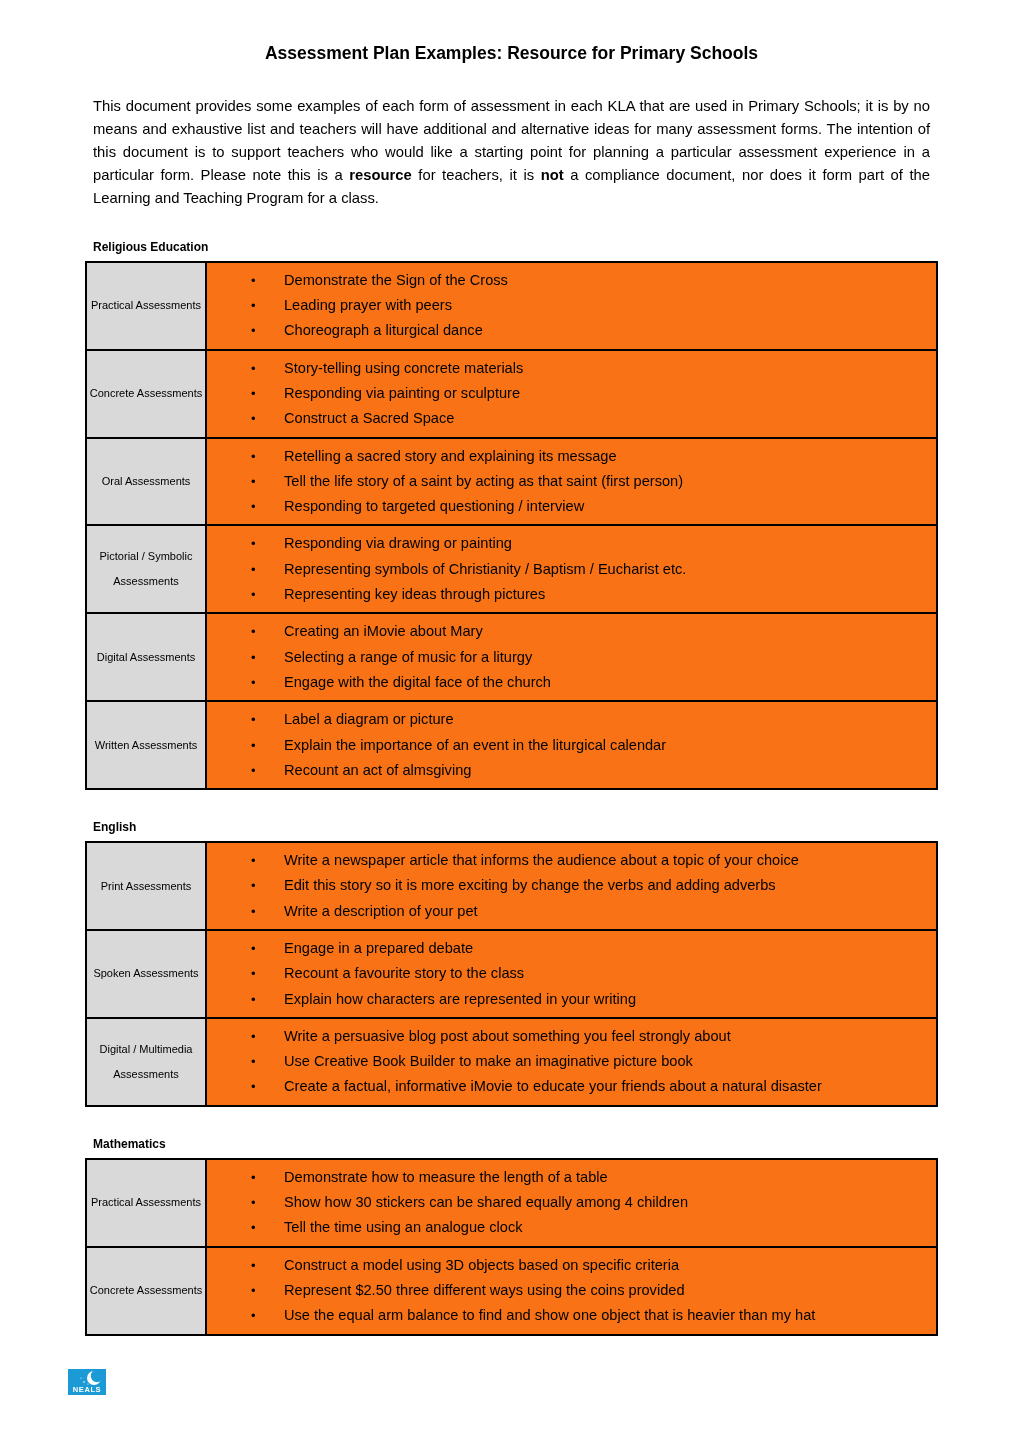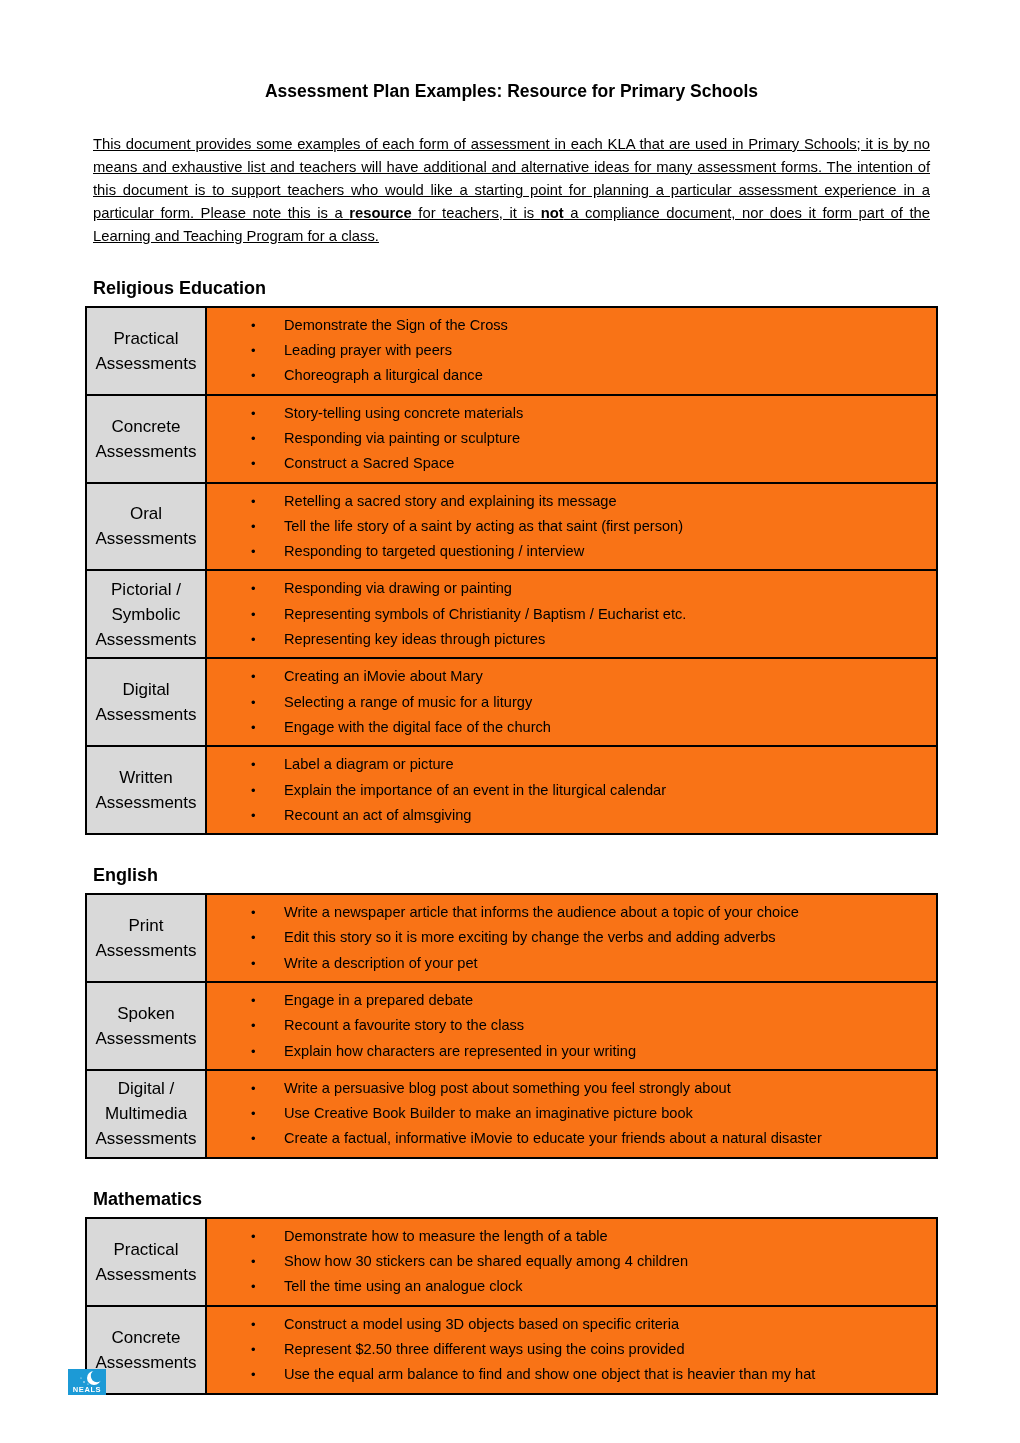--- a/index.html
+++ b/index.html
@@ -8,54 +8,53 @@
   .page {
     position: relative;
     width: 1020px;
     height: 1443px;
     background: #ffffff;
     overflow: hidden;
   }
   .content { margin: 0 90px 0 93px; }
   h1.doc-title {
     margin: 0;
-    padding-top: 80px;
+    padding-top: 42px;
     text-align: center;
     font-size: 17.5px;
     font-weight: bold;
     line-height: 1.3;
   }
   p.intro {
     margin: 30px 0 0 0;
     font-size: 14.8px;
     line-height: 23px;
     text-align: justify;
-    text-decoration: underline;
   }
   .section-heading {
     margin: 30px 0 7px 0;
-    font-size: 18px;
+    font-size: 12px;
     font-weight: bold;
   }
   table.assess-table {
     border-collapse: collapse;
     width: 853px;
     margin-left: -8px;
     table-layout: fixed;
   }
   table.assess-table td {
     border: 2px solid #000000;
     vertical-align: middle;
     padding: 0;
   }
   td.label-cell {
     width: 120px;
     background: #D9D9D9;
     text-align: center;
-    font-size: 17px;
+    font-size: 11px;
     line-height: 25px;
     padding: 2px 6px;
   }
   td.items-cell { background: #f97316; }
   tr.assess-row { height: 77px; }
   ul.items-list {
     margin: 0;
     padding: 5px 8px 5px 44px;
     list-style: none;
   }

